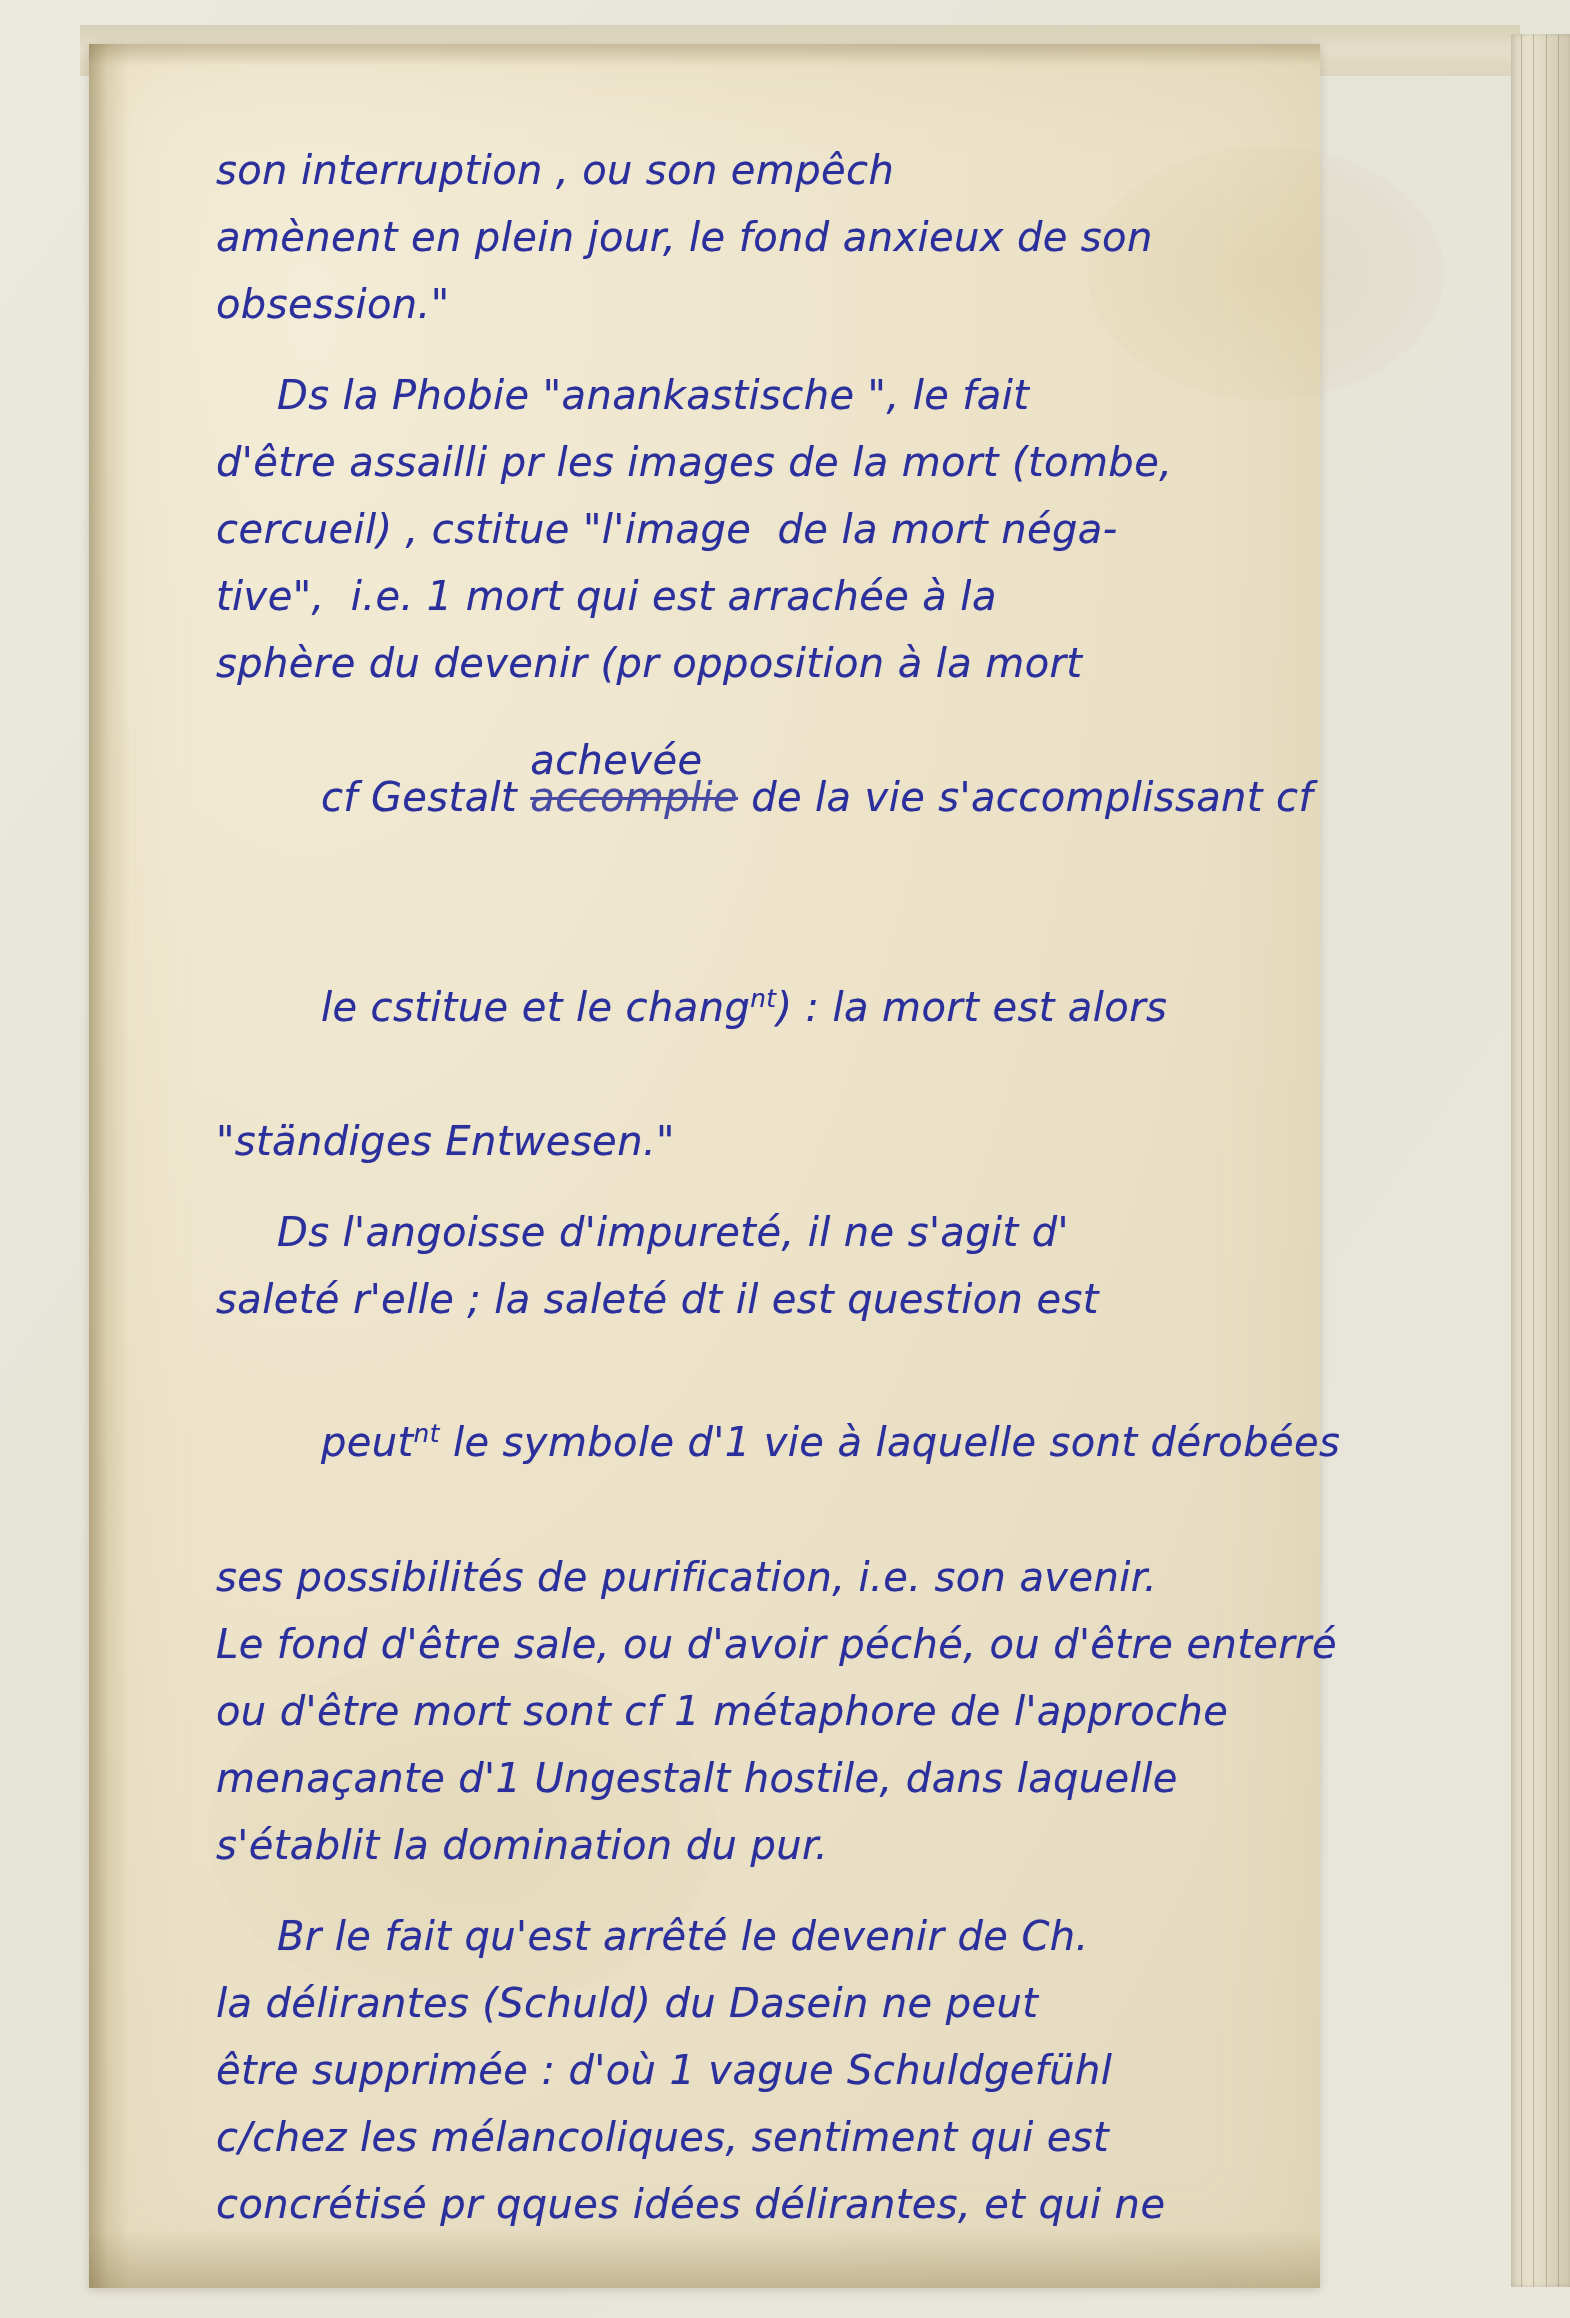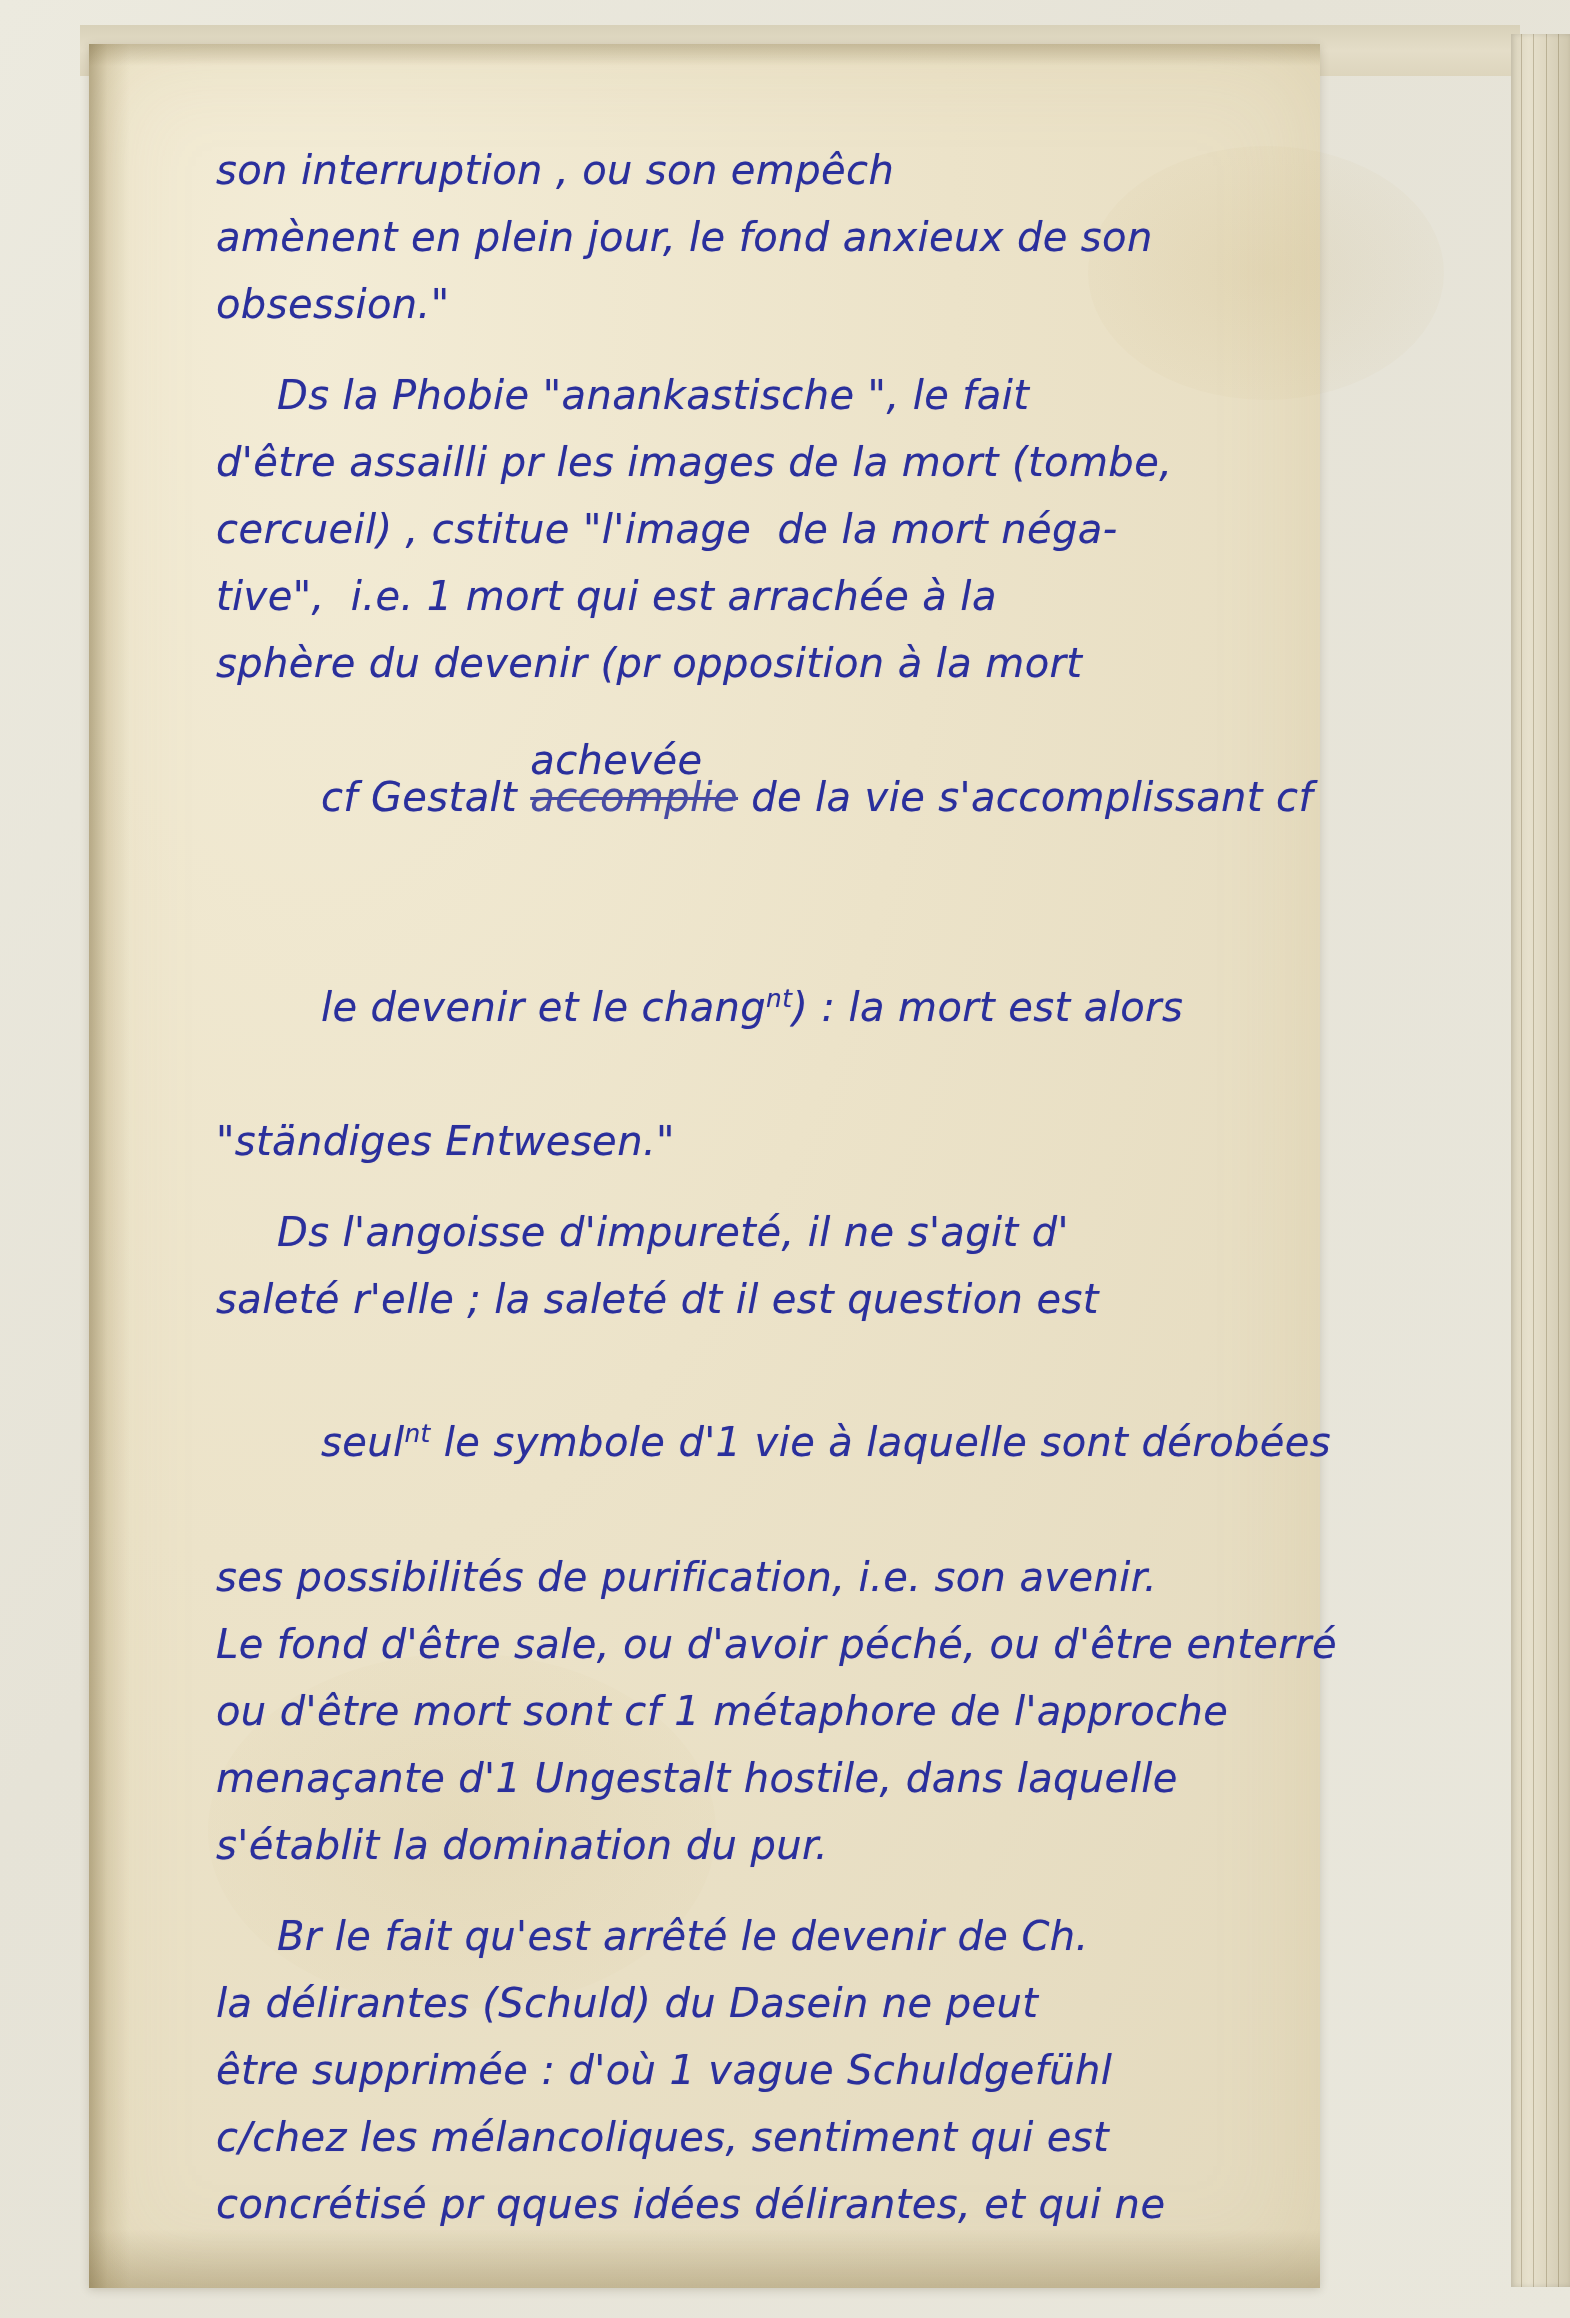--- a/index.html
+++ b/index.html
@@ -170,30 +170,30 @@
     <div class="para">
       <span class="line"><span class="indent"></span><span>Ds la Phobie "anankastische ", le fait</span></span>
       <span class="line">d'être assailli pr les images de la mort (tombe,</span>
       <span class="line">cercueil) , cstitue "l'image  de la mort néga-</span>
       <span class="line">tive",  i.e. 1 mort qui est arrachée à la</span>
       <span class="line">sphère du devenir (pr opposition à la mort</span>
       <span class="line">
         <span>cf Gestalt </span><span class="insert-above"><span class="above">achevée</span><span class="strike">accomplie</span></span><span> de la vie s'accomplissant cf</span>
       </span>
       <span class="line">
-        <span>le devenir et le chang</span><span class="superscript">nt</span><span>) : la mort est alors</span>
+        <span>le cstitue et le chang</span><span class="superscript">nt</span><span>) : la mort est alors</span>
       </span>
       <span class="line german">"ständiges Entwesen."</span>
     </div>
 
     <div class="para">
       <span class="line"><span class="indent"></span><span>Ds l'angoisse d'impureté, il ne s'agit d'</span></span>
       <span class="line">saleté r'elle ; la saleté dt il est question est</span>
       <span class="line">
-        <span>seul</span><span class="superscript">nt</span><span> le symbole d'1 vie à laquelle sont dérobées</span>
+        <span>peut</span><span class="superscript">nt</span><span> le symbole d'1 vie à laquelle sont dérobées</span>
       </span>
       <span class="line">ses possibilités de purification, i.e. son avenir.</span>
       <span class="line">Le fond d'être sale, ou d'avoir péché, ou d'être enterré</span>
       <span class="line">ou d'être mort sont cf 1 métaphore de l'approche</span>
       <span class="line">menaçante d'1 Ungestalt hostile, dans laquelle</span>
       <span class="line">s'établit la domination du pur.</span>
     </div>
 
     <div class="para">
       <span class="line"><span class="indent"></span><span>Br le fait qu'est arrêté le devenir de Ch.</span></span>

